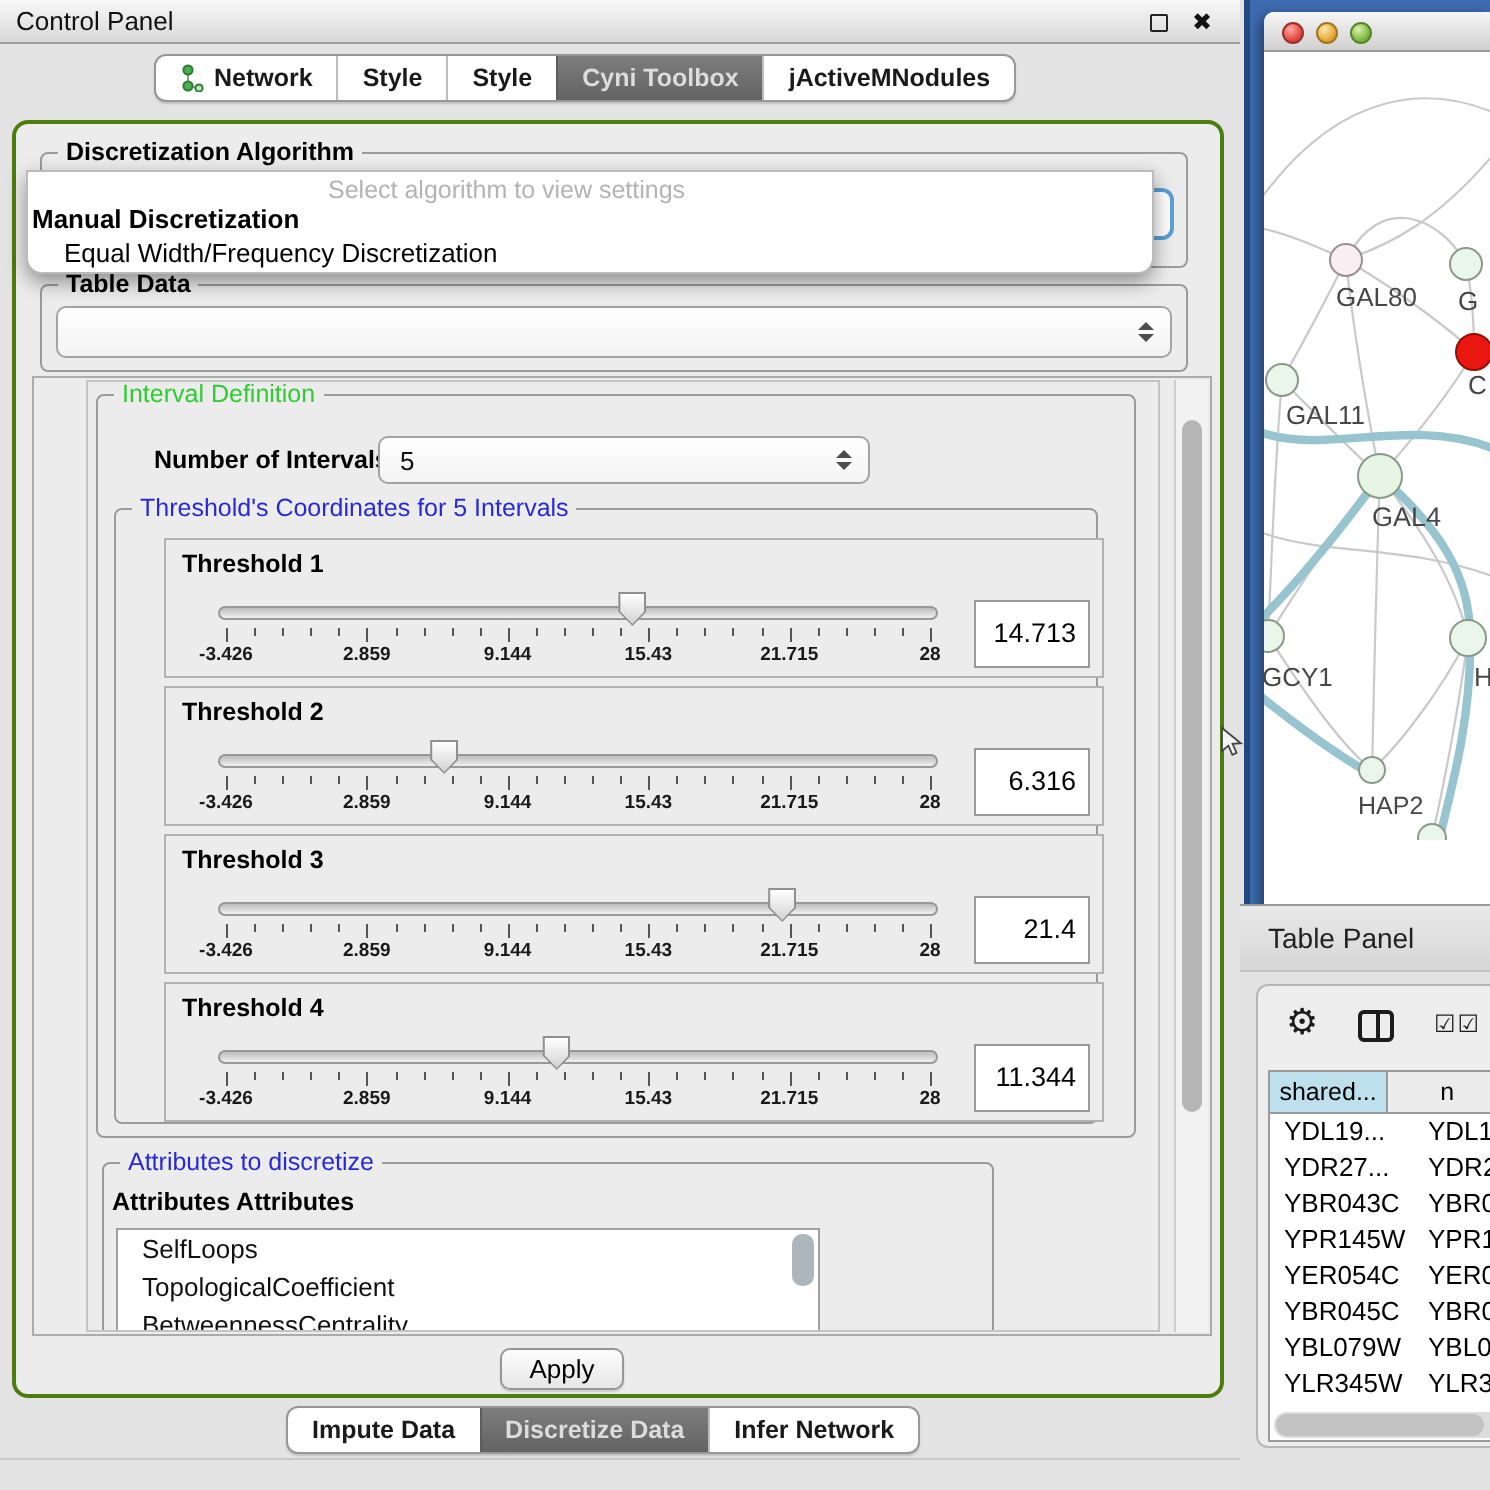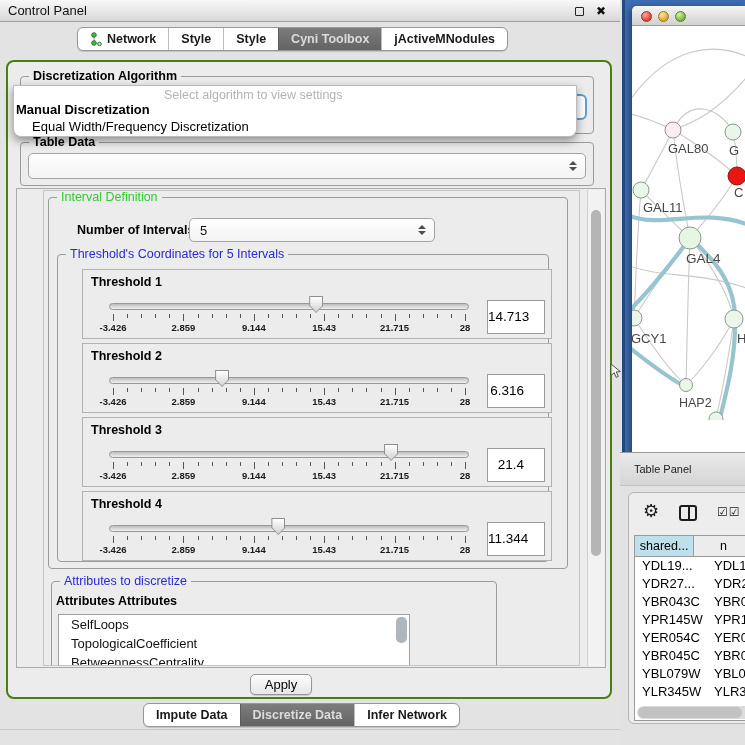--- a/index.html
+++ b/index.html
@@ -55,21 +55,21 @@
     border-radius:4px;background:linear-gradient(#bdbdbd,#f0f0f0);}
   .thumb{position:absolute;top:26px;width:14px;height:17px;
     clip-path:polygon(0 0,100% 0,100% 58%,50% 100%,0 58%);background:#8f8f8f;}
   .thumb i{position:absolute;left:1px;top:1px;right:1px;bottom:1px;display:block;
     clip-path:polygon(0 0,100% 0,100% 58%,50% 100%,0 58%);background:linear-gradient(#ffffff,#d2d2d2);}
   .tick{position:absolute;top:44px;width:1px;background:#555;}
   .tick.minor{height:4px;}
   .tick.major{height:7px;}
   .ticklab{position:absolute;top:52px;transform:translateX(-50%);font-size:9.5px;font-weight:bold;color:#1a1a1a;}
   .valbox{position:absolute;left:404px;top:30px;width:58px;height:34px;border:1px solid #9a9a9a;
-    background:#fff;font-size:13.5px;text-align:right;line-height:32px;padding-right:20px;color:#000;}
+    background:#fff;font-size:13.5px;text-align:right;line-height:32px;padding-right:6px;color:#000;}
 
   #attr-list{position:absolute;left:6px;top:32px;width:352px;height:62px;border:1px solid #a0a0a0;
     background:#fff;overflow:hidden;}
   .attr-item{padding-left:12px;line-height:18px;font-size:13px;color:#111;padding-top:1px;}
   #attr-vthumb{position:absolute;right:2px;top:2px;width:11px;height:26px;background:#aeb6bd;border-radius:5px;}
 
   #apply-btn{position:absolute;left:242px;top:612px;width:62px;height:21px;border:1px solid #969696;
     border-radius:5px;background:linear-gradient(#fdfdfd,#e6e6e6);font-size:13px;text-align:center;
     line-height:19px;color:#000;box-shadow:0 1px 1px rgba(0,0,0,.15);}
 
@@ -89,21 +89,21 @@
   #net-titlebar{position:absolute;left:0;top:0;width:113px;height:20px;
     background:linear-gradient(#f6f6f6,#d0d0d0);border-bottom:1px solid #9a9a9a;border-radius:5px 0 0 0;}
   .light{position:absolute;top:4.5px;width:11px;height:11px;border-radius:50%;}
   .light.red{left:9px;background:radial-gradient(circle at 35% 30%,#ffa99e,#dd3f38 70%);border:1px solid #9c2f2a;}
   .light.yellow{left:26px;background:radial-gradient(circle at 35% 30%,#ffe9a8,#e0a02c 70%);border:1px solid #a2751c;}
   .light.green{left:43px;background:radial-gradient(circle at 35% 30%,#d9f2ab,#77b239 70%);border:1px solid #568527;}
   #net-canvas{position:absolute;left:0;top:20px;width:113px;height:394px;}
 
   #tp-bar{position:absolute;left:620px;top:452px;width:125px;height:34px;
     background:linear-gradient(#e9e9e9,#d6d6d6);border-top:1px solid #999;border-bottom:1px solid #c2c2c2;}
-  #tp-bar span{position:absolute;left:14px;line-height:33px;font-size:11px;color:#222;}
+  #tp-bar span{position:absolute;left:14px;line-height:33px;font-size:14px;color:#222;}
   #tp-body{position:absolute;left:620px;top:486px;width:125px;height:259px;background:#e2e2e2;}
   #tp-panel{position:absolute;left:8px;top:6px;width:130px;height:232px;border:1px solid #b5b5b5;
     border-radius:6px;background:#ededed;}
   #gear{position:absolute;left:14px;top:8px;font-size:18px;color:#1c1c1c;line-height:20px;}
   #cols-icon{position:absolute;left:50px;top:12px;width:18px;height:16px;border:2px solid #1c1c1c;border-radius:3px;}
   #cols-icon i{position:absolute;left:50%;top:0;width:2px;height:100%;background:#1c1c1c;}
   #cbx{position:absolute;left:88px;top:12px;font-size:12px;color:#1c1c1c;letter-spacing:1px;}
   #tp-table{position:absolute;left:5px;top:42px;width:120px;height:186px;border:1px solid #9a9a9a;
     background:#fff;overflow:hidden;}
   #tp-head{display:flex;height:21px;border-bottom:1px solid #9a9a9a;}

